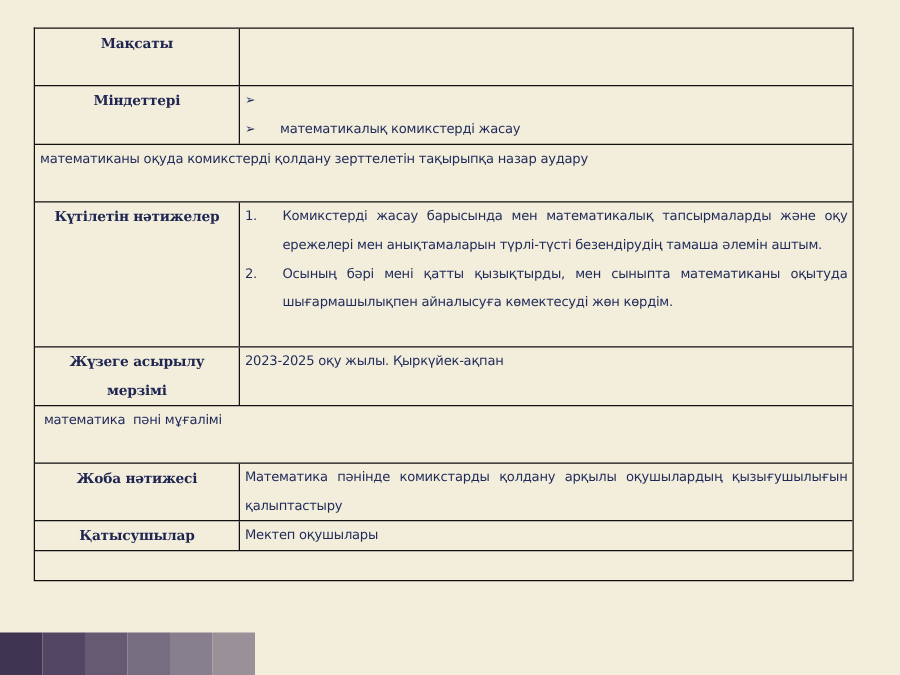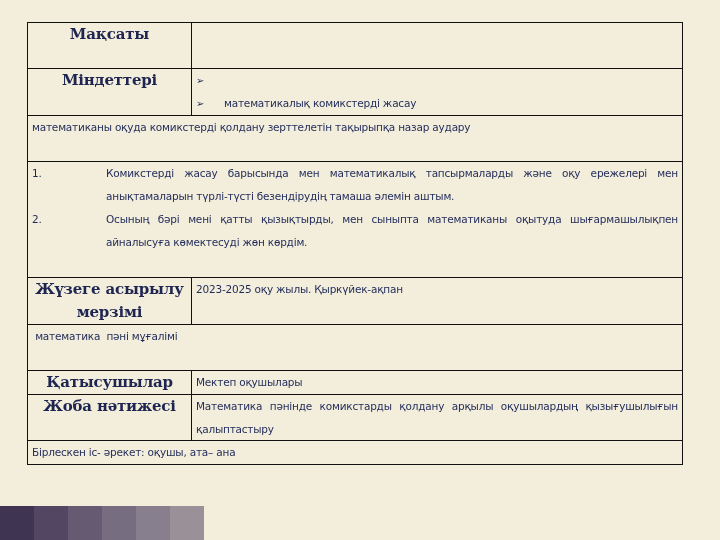--- a/index.html
+++ b/index.html
@@ -14,36 +14,36 @@
     border-top: 1.5px solid #111;
     border-left: 1.5px solid #111;
     border-right: 1.5px solid #111;
   }
   .row {
     display: flex; border-bottom: 1.5px solid #111; box-sizing: border-box;
   }
   .lbl {
     width: 164px; flex: none; box-sizing: border-box;
     border-right: 1.5px solid #111;
-    font-family: "DejaVu Serif", serif; font-weight: bold; font-size: 15px;
+    font-family: "DejaVu Serif", serif; font-weight: bold; font-size: 11px;
     color: #1d2550;
     text-align: center; line-height: 23px; padding: 0 4px;
     letter-spacing: -0.2px;
   }
   .val {
     flex: 1; box-sizing: border-box; padding: 0 4px 0 4px;
     font-size: 10.5px; line-height: 23px; color: #1f2a58;
     letter-spacing: -0.2px;
   }
   .justify { text-align: justify; text-align-last: left; }
   .bullet { display: flex; }
   .bullet .mark { width: 28px; flex: none; font-size: 10px; }
   .numitem { display: flex; }
   .numitem .num { width: 30px; flex: none; }
-  .numitem .txt { flex: 1; text-align: justify; margin-left: 44px; }
+  .numitem .txt { flex: 1; text-align: justify; }
   .palette {
     position: absolute; left: 0; top: 506px; height: 34px; display: flex;
   }
   .swatch { width: 34px; height: 34px; }
 </style>
 </head>
 <body>
 
 <div class="table">
   <div class="row" style="height:46px">
@@ -58,48 +58,48 @@
       <div class="bullet">
         <span class="mark">➢</span>
         <span>математикалық комикстерді жасау</span>
       </div>
     </div>
   </div>
   <div class="row" style="height:46px">
     <div class="val">математиканы оқуда комикстерді қолдану зерттелетін тақырыпқа назар аудару</div>
   </div>
   <div class="row" style="height:116px">
+    <div class="lbl">Күтілетін нәтижелер</div>
     <div class="val">
       <div class="numitem">
         <span class="num">1.</span>
         <span class="txt">Комикстерді жасау барысында мен математикалық тапсырмаларды және оқу ережелері мен анықтамаларын түрлі-түсті безендірудің тамаша әлемін аштым.</span>
       </div>
       <div class="numitem">
         <span class="num">2.</span>
         <span class="txt">Осының бәрі мені қатты қызықтырды, мен сыныпта математиканы оқытуда шығармашылықпен айналысуға көмектесуді жөн көрдім.</span>
       </div>
     </div>
   </div>
   <div class="row" style="height:47px">
     <div class="lbl">Жүзеге асырылу мерзімі</div>
     <div class="val">2023-2025 оқу жылы. Қыркүйек-ақпан</div>
   </div>
   <div class="row" style="height:46px">
     <div class="val" style="white-space:pre"> математика  пәні мұғалімі</div>
   </div>
-  <div class="row" style="height:24px">
-    <div class="lbl">Қатысушылар</div>
-    <div class="val">Мектеп оқушылары</div>
-  </div>
   <div class="row" style="height:46px">
     <div class="lbl">Жоба нәтижесі</div>
     <div class="val justify">Математика пәнінде комикстарды қолдану арқылы оқушылардың қызығушылығын қалыптастыру</div>
   </div>
   <div class="row" style="height:24px">
-    <div class="val">Бірлескен іс- әрекет: оқушы, ата– ана</div>
+    <div class="lbl">Қатысушылар</div>
+    <div class="val">Мектеп оқушылары</div>
+  </div>
+  <div class="row" style="height:24px">
   </div>
 </div>
 
 <div class="palette">
   <div class="swatch" style="background: rgb(63, 52, 82);"></div>
   <div class="swatch" style="background: rgb(82, 70, 99);"></div>
   <div class="swatch" style="background: rgb(101, 90, 114);"></div>
   <div class="swatch" style="background: rgb(119, 109, 128);"></div>
   <div class="swatch" style="background: rgb(135, 127, 142);"></div>
   <div class="swatch" style="background: rgb(154, 144, 152);"></div>

